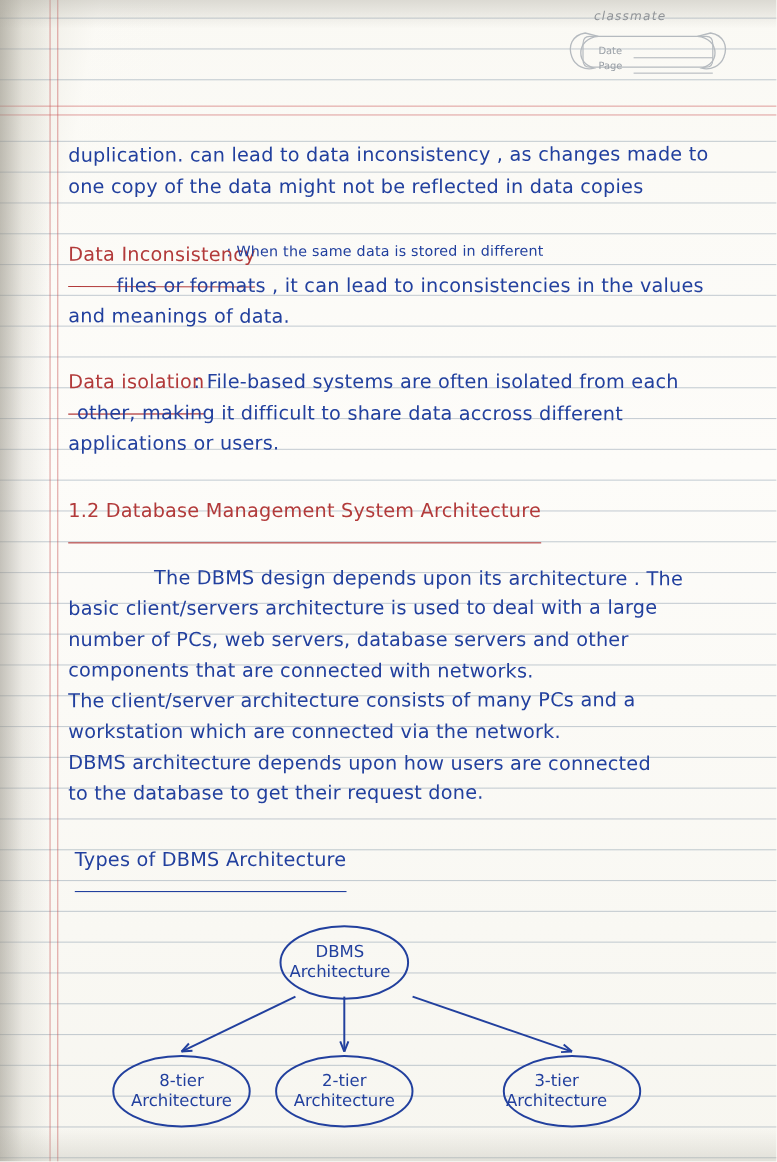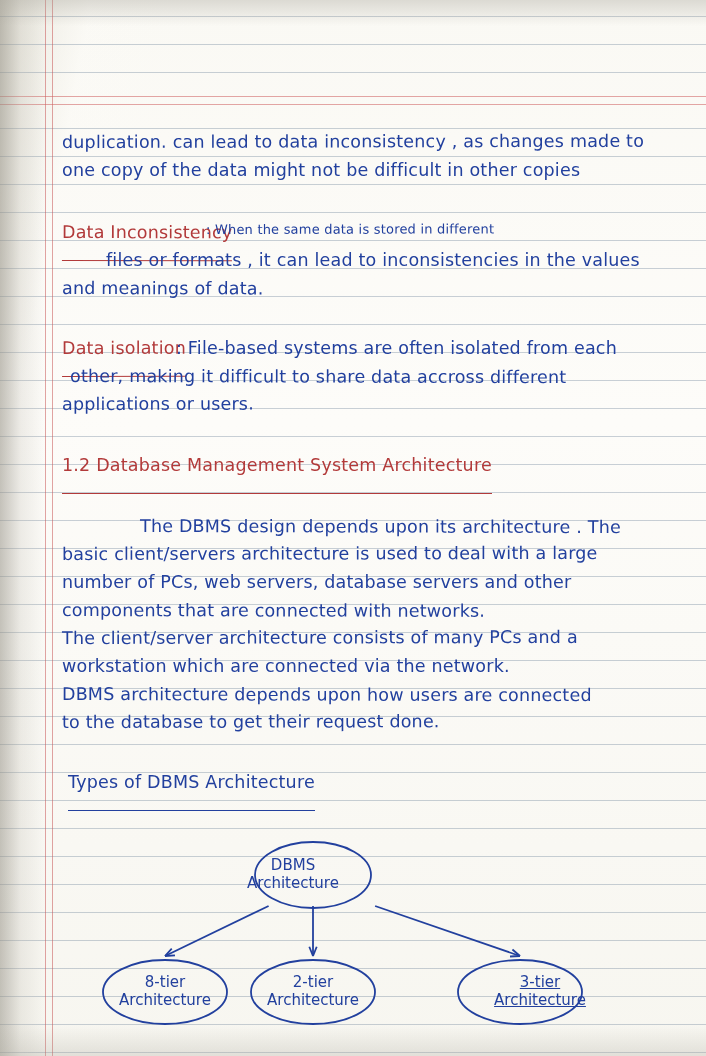--- a/index.html
+++ b/index.html
@@ -205,24 +205,36 @@
       <div class="rule" style="top: 1024px;"></div>
       <div class="rule" style="top: 1052px;"></div>
     </div>
 
   <div class="margin-line m1"></div>
   <div class="margin-line m2"></div>
 
   <div class="top-rule" style="top:96px;"></div>
   <div class="top-rule" style="top:104px;"></div>
 
+  <div class="logo-block">
+    <div class="logo-word">classmate</div>
+    <svg class="logo-ribbon" viewBox="0 0 150 46">
+      <path d="M18,6 C6,8 2,18 6,28 C9,36 18,40 26,38 C20,36 14,32 14,24 C14,16 20,10 30,9 Z" fill="none" stroke="#b5babf" stroke-width="1.2"></path>
+      <path d="M132,6 C144,8 148,18 144,28 C141,36 132,40 124,38 C130,36 136,32 136,24 C136,16 130,10 120,9 Z" fill="none" stroke="#b5babf" stroke-width="1.2"></path>
+      <path d="M22,9 L128,9 C132,9 134,12 134,16 L134,30 C134,34 132,37 128,37 L22,37 C18,37 16,34 16,30 L16,16 C16,12 18,9 22,9 Z" fill="none" stroke="#b5babf" stroke-width="1.1"></path>
+    </svg>
+    <div class="logo-field" style="left:38px; top:34px;">Date</div>
+    <div class="logo-rule" style="left:70px; top:44px; width:72px;"></div>
+    <div class="logo-field" style="left:38px; top:48px;">Page</div>
+    <div class="logo-rule" style="left:70px; top:58px; width:72px;"></div>
+  </div>
 
   <div id="hand-layer">
       <div class="hand blue" style="left: 62px; top: 131.5px; font-size: 17.5px; transform: rotate(-0.12deg);">duplication. can lead to data inconsistency , as changes made to</div>
-      <div class="hand blue" style="left: 62px; top: 159.5px; font-size: 17.5px; transform: rotate(0deg);">one copy of the data might not be difficult in other copies</div>
+      <div class="hand blue" style="left: 62px; top: 159.5px; font-size: 17.5px; transform: rotate(0deg);">one copy of the data might not be reflected in data copies</div>
       <div class="hand red ul" style="left: 62px; top: 221.5px; font-size: 17.5px; transform: rotate(0.12deg);">Data Inconsistency</div>
       <div class="hand blue" style="left: 206px; top: 221.5px; font-size: 13px; transform: rotate(-0.12deg);">: When the same data is stored in different</div>
       <div class="hand blue" style="left: 62px; top: 249.5px; font-size: 17.5px; transform: rotate(0deg); margin-left: 44px;">files or formats , it can lead to inconsistencies in the values</div>
       <div class="hand blue" style="left: 62px; top: 277.5px; font-size: 17.5px; transform: rotate(0.12deg);">and meanings of data.</div>
       <div class="hand red ul" style="left: 62px; top: 337.5px; font-size: 17.5px; transform: rotate(-0.12deg);">Data isolation</div>
       <div class="hand blue" style="left: 176px; top: 337.5px; font-size: 17.5px; transform: rotate(0deg);">: File-based systems are often isolated from each</div>
       <div class="hand blue" style="left: 70px; top: 365.5px; font-size: 17.5px; transform: rotate(0.12deg);">other, making it difficult to share data accross different</div>
       <div class="hand blue" style="left: 62px; top: 393.5px; font-size: 17.5px; transform: rotate(-0.12deg);">applications or users.</div>
       <div class="hand red ul" style="left: 62px; top: 454.5px; font-size: 17.5px; transform: rotate(0deg); text-align: center;">1.2 Database Management System  Architecture</div>
       <div class="hand blue" style="left: 140px; top: 515.5px; font-size: 17.5px; transform: rotate(0.12deg);">The  DBMS  design  depends  upon  its architecture . The</div>
@@ -243,27 +255,27 @@
         <line x1="208.6" y1="76" x2="105" y2="126" stroke="#22409e" stroke-width="1.8"></line>
         <path d="M105,126 L111.75132789779438,118.62303777856609 M105,126 L114.97575305475726,125.30404670379316" stroke="#22409e" stroke-width="1.8" fill="none"></path>
         <ellipse cx="253" cy="162" rx="62" ry="32" fill="none" stroke="#22409e" stroke-width="1.8"></ellipse>
         <line x1="253" y1="76" x2="253" y2="126" stroke="#22409e" stroke-width="1.8"></line>
         <path d="M253,126 L249.29079530587018,116.7133536442349 M253,126 L256.7092046941298,116.7133536442349" stroke="#22409e" stroke-width="1.8" fill="none"></path>
         <ellipse cx="460" cy="162" rx="62" ry="32" fill="none" stroke="#22409e" stroke-width="1.8"></ellipse>
         <line x1="315.1" y1="76" x2="460" y2="126" stroke="#22409e" stroke-width="1.8"></line>
         <path d="M460,126 L450.011387581889,126.47709743319254 M460,126 L452.43121136888584,119.46444809847578" stroke="#22409e" stroke-width="1.8" fill="none"></path>
       </svg>
     <div id="diagram-labels">
-        <div class="node-label" style="left: 179px; top: 26px; width: 108px;">DBMS
+        <div class="node-label" style="left: 195px; top: 26px; width: 108px;">DBMS
 Architecture</div>
         <div class="node-label" style="left: 43px; top: 143px; width: 124px;">8-tier
 Architecture</div>
         <div class="node-label" style="left: 191px; top: 143px; width: 124px;">2-tier
 Architecture</div>
-        <div class="node-label" style="left: 414px; top: 143px; width: 132px; text-decoration: underline;">3-tier
+        <div class="node-label" style="left: 380px; top: 143px; width: 132px;">3-tier
 Architecture</div>
       </div>
   </div>
 
   <div class="edge-shadow-left"></div>
   <div class="edge-shadow-top"></div>
   <div class="edge-shadow-bottom"></div>
 </div>
 
 </body></html>

